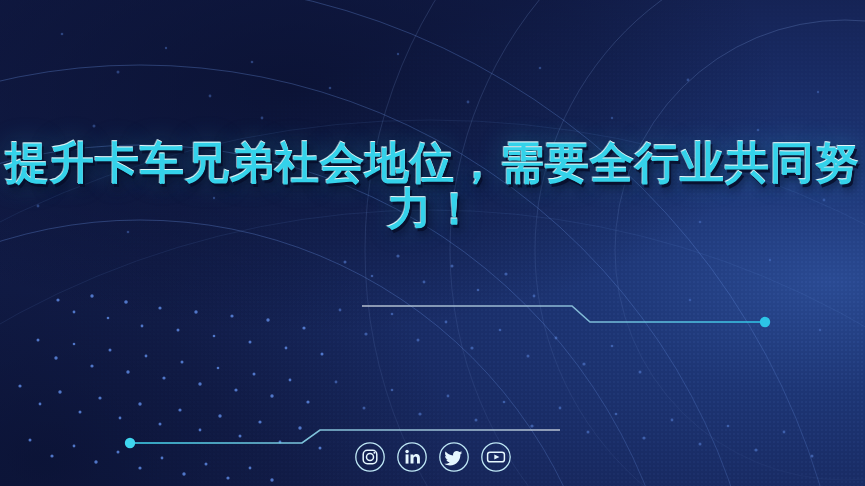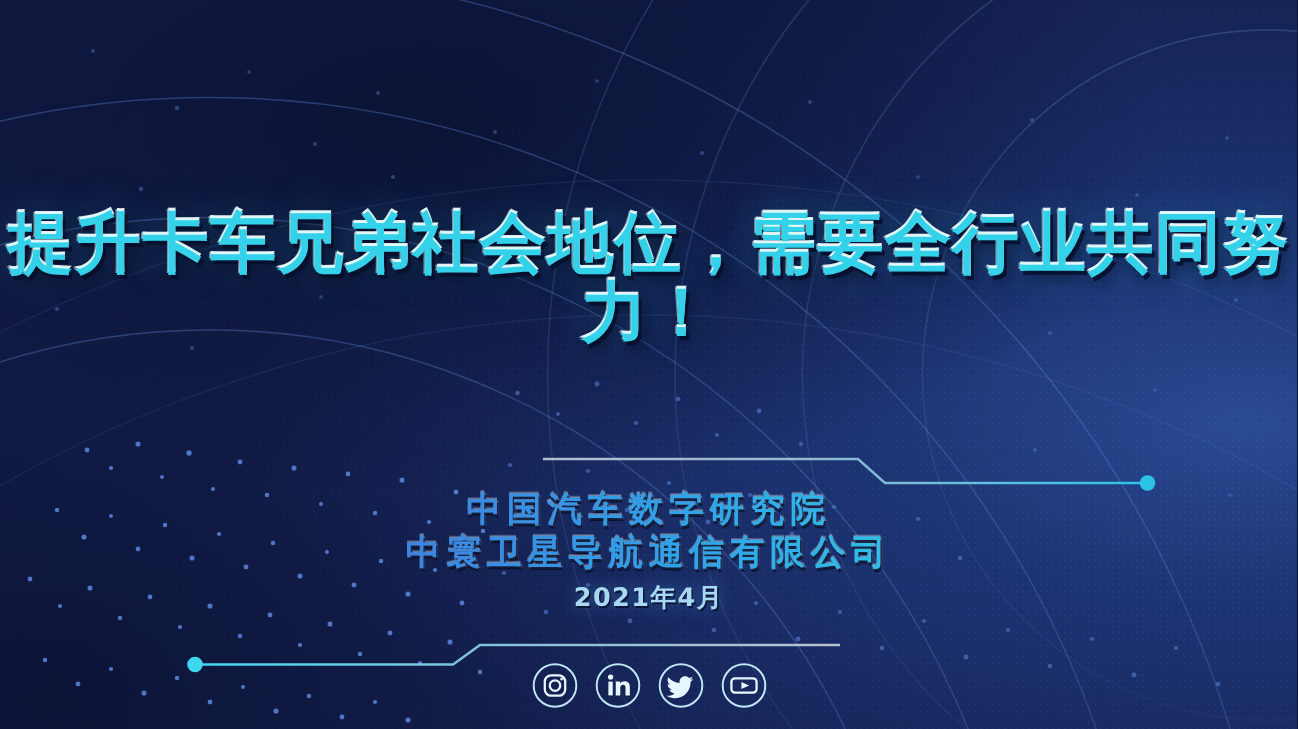--- a/index.html
+++ b/index.html
@@ -315,25 +315,20 @@
     <circle cx="765" cy="322" r="5.2" fill="#2cc4e6"></circle>
 
     <path d="M 134 443 L 302 443 L 320 430 L 560 430" fill="none" stroke="url(#lineL)" stroke-width="1.6" stroke-linejoin="miter"></path>
     <circle cx="130" cy="443" r="5.2" fill="#3fd6ef"></circle>
   </svg>
 
   <div class="title-wrap">
     <div class="main-title">提升卡车兄弟社会地位，需要全行业共同努力！</div>
   </div>
 
-  <div class="subtitle-wrap">
-    <span class="sub-line">中国汽车数字研究院</span>
-    <span class="sub-line">中寰卫星导航通信有限公司</span>
-    <span class="sub-date">2021年4月</span>
-  </div>
 
   <div class="social-row">
 
     <svg class="social-ico" viewBox="0 0 32 32">
       <circle cx="16" cy="16" r="14.2" fill="none" stroke="#bfe8f6" stroke-width="1.3"></circle>
       <rect x="9.2" y="9.2" width="13.6" height="13.6" rx="4.2" ry="4.2" fill="none" stroke="#e6f7ff" stroke-width="1.5"></rect>
       <circle cx="16" cy="16" r="3.5" fill="none" stroke="#e6f7ff" stroke-width="1.5"></circle>
       <circle cx="20.4" cy="11.7" r="0.95" fill="#e6f7ff"></circle>
     </svg>
 

